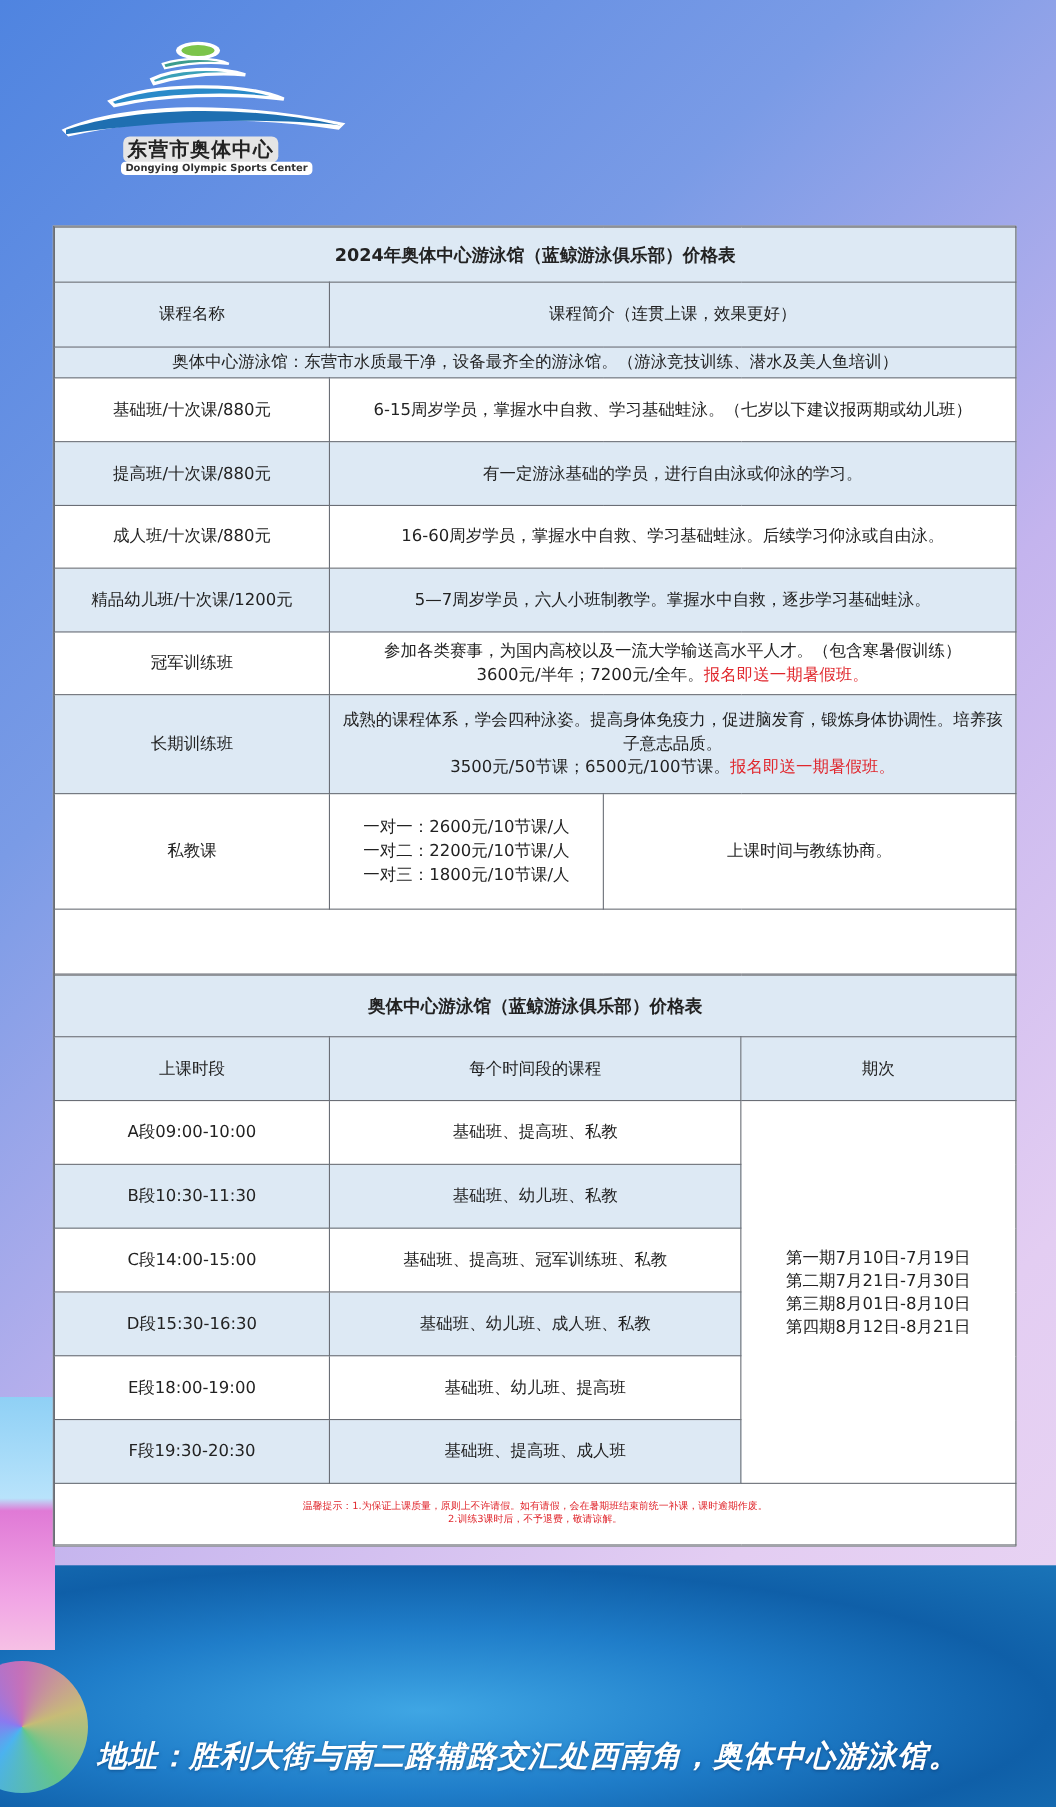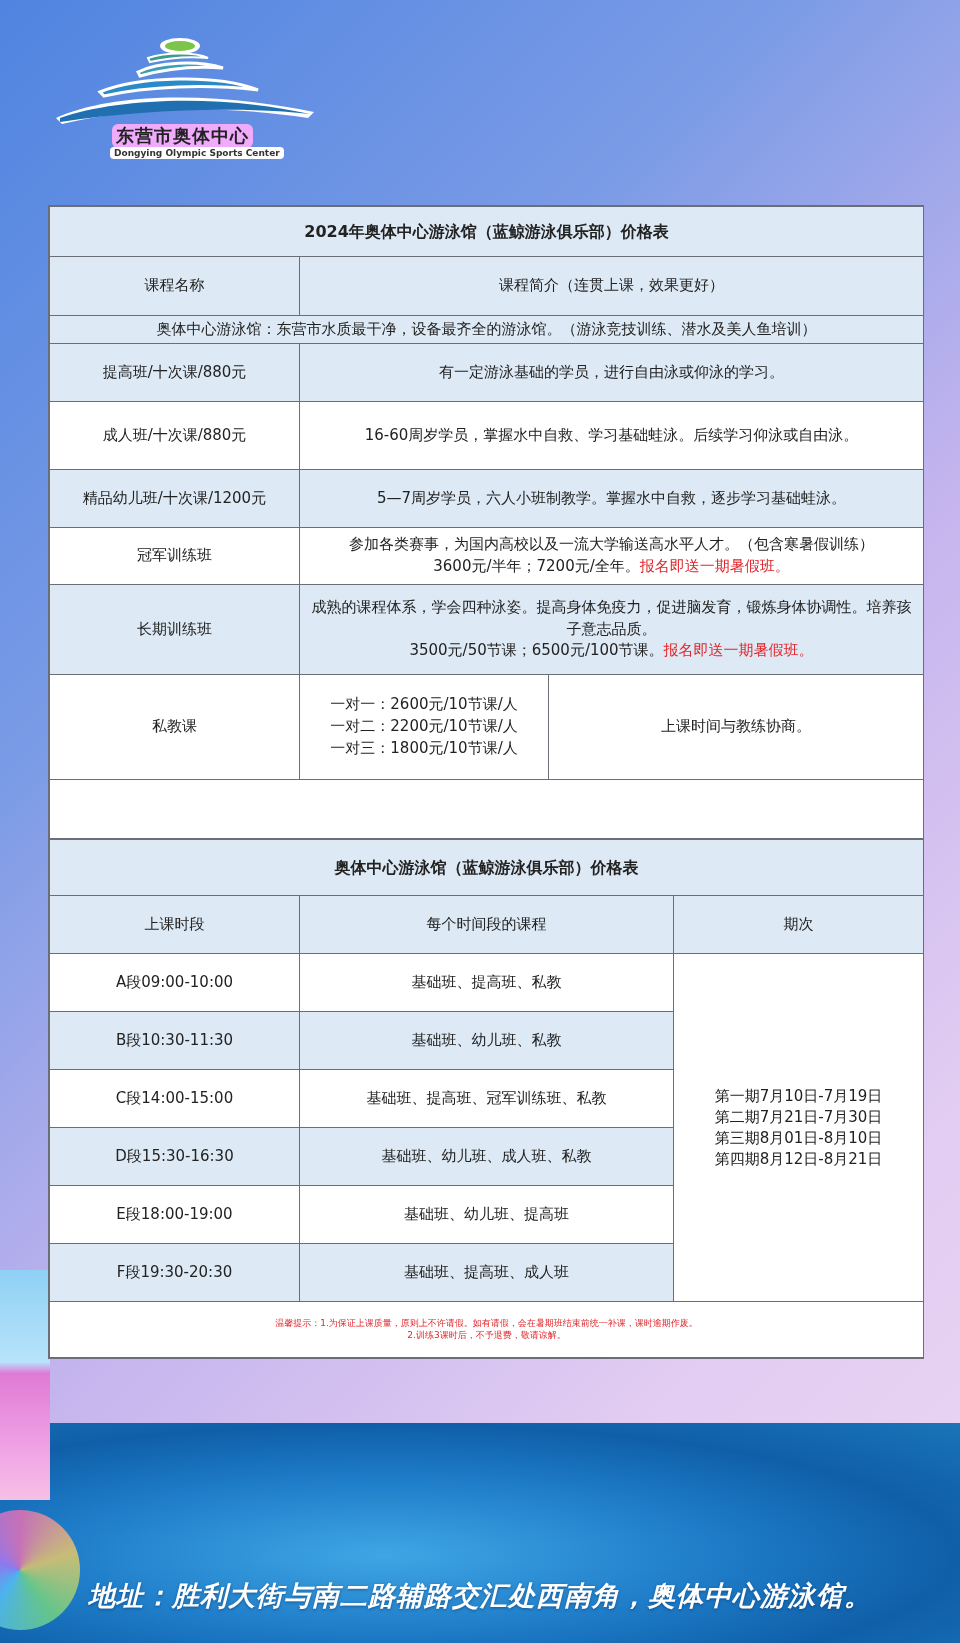--- a/index.html
+++ b/index.html
@@ -17,21 +17,21 @@
     background: linear-gradient(180deg, #8fd0f5 0%, #b8e3fb 40%, #e07ad6 45%, #f1a6e5 80%, #f6c0e5 100%);
   }
   .bg-rainbow {
     position: absolute; left: -40px; top: 1510px; width: 120px; height: 120px; border-radius: 50%;
     background: conic-gradient(#ff6fb5, #ffd15c, #7de07a, #5cc8ff, #b07aff, #ff6fb5);
     opacity: 0.75;
   }
   .logo { position: absolute; left: 48px; top: 34px; width: 270px; height: 130px; }
   .logo-cn {
     position: absolute; left: 112px; top: 124px; font-size: 18px; font-weight: bold; color: #222;
-    background: #f0abfc; padding: 0 4px; border-radius: 6px; letter-spacing: 1px;
+    background: #e5e5e5; padding: 0 4px; border-radius: 6px; letter-spacing: 1px;
   }
   .logo-en {
     position: absolute; left: 110px; top: 147px; font-size: 9px; font-weight: bold; color: #333;
     background: #fff; padding: 1px 4px; border-radius: 4px;
   }
   .sheet {
     position: absolute; left: 48px; top: 205px; width: 874px;
     border: 1px solid #6a6e76; background: #fff;
   }
   table { border-collapse: collapse; width: 100%; table-layout: fixed; }
@@ -88,25 +88,29 @@
         <tr class="blue" style="height:50px">
       <td colspan="4" class="title">2024年奥体中心游泳馆（蓝鲸游泳俱乐部）价格表</td>
     </tr>
     <tr class="blue" style="height:59px">
       <td>课程名称</td>
       <td colspan="3">课程简介（连贯上课，效果更好）</td>
     </tr>
     <tr class="blue" style="height:28px">
       <td colspan="4">奥体中心游泳馆：东营市水质最干净，设备最齐全的游泳馆。（游泳竞技训练、潜水及美人鱼培训）</td>
     </tr>
+    <tr class="white" style="height:58px">
+      <td>基础班/十次课/880元</td>
+      <td colspan="3" style="padding:0">6-15周岁学员，掌握水中自救、学习基础蛙泳。（七岁以下建议报两期或幼儿班）</td>
+    </tr>
     <tr class="blue" style="height:58px">
       <td>提高班/十次课/880元</td>
       <td colspan="3">有一定游泳基础的学员，进行自由泳或仰泳的学习。</td>
     </tr>
-    <tr class="white" style="height:68px">
+    <tr class="white" style="height:57px">
       <td>成人班/十次课/880元</td>
       <td colspan="3">16-60周岁学员，掌握水中自救、学习基础蛙泳。后续学习仰泳或自由泳。</td>
     </tr>
     <tr class="blue" style="height:58px">
       <td>精品幼儿班/十次课/1200元</td>
       <td colspan="3">5—7周岁学员，六人小班制教学。掌握水中自救，逐步学习基础蛙泳。</td>
     </tr>
     <tr class="white" style="height:57px">
       <td>冠军训练班</td>
       <td colspan="3">

